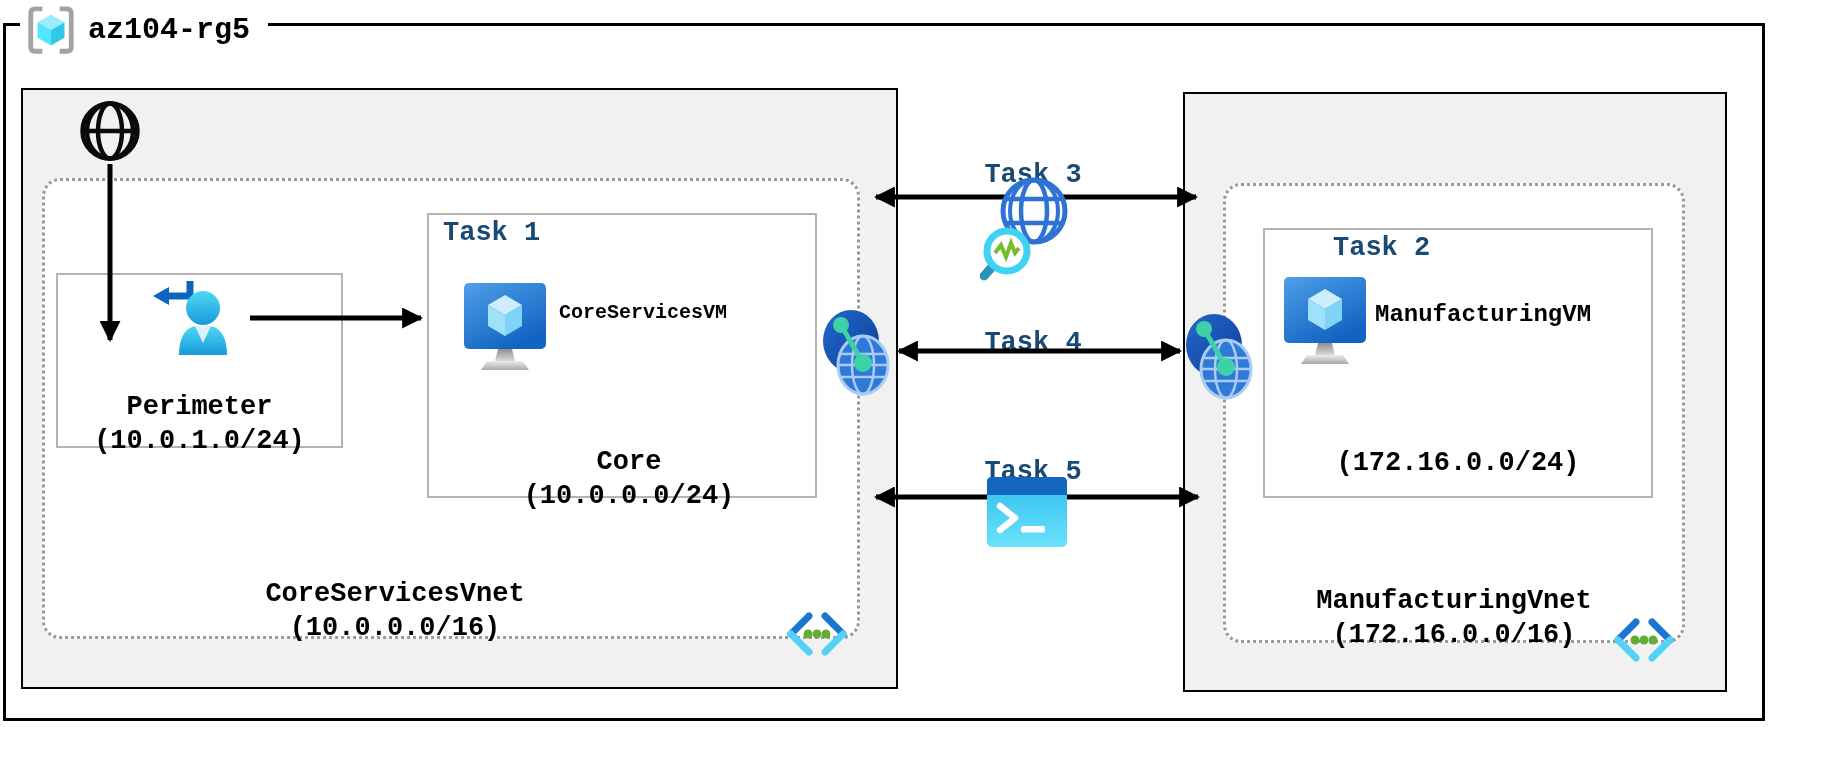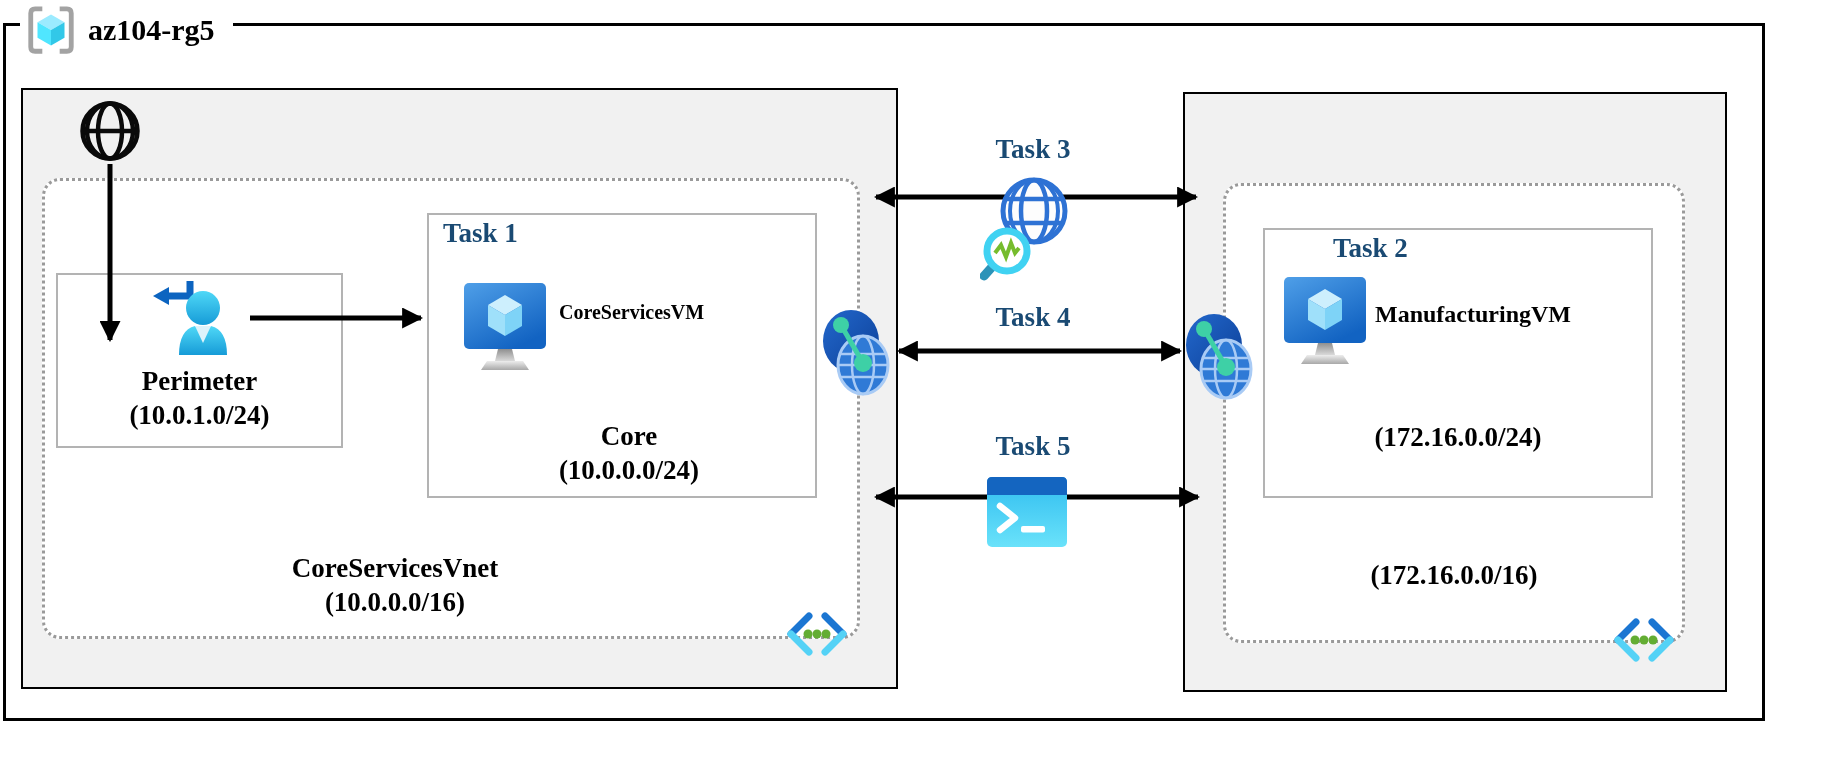--- a/index.html
+++ b/index.html
@@ -1,20 +1,20 @@
 <!DOCTYPE html>
 <html><head>
 <meta charset="utf-8">
 <style>
   html,body{margin:0;padding:0;background:#fff;}
   .canvas{position:relative;width:1828px;height:759px;background:#fff;overflow:hidden;
-          font-family:Liberation Serif, serif;font-weight:700;border-radius:20px;}
+          font-family:Liberation Mono, monospace;font-weight:700;border-radius:20px;}
   .abs{position:absolute;}
   .t{position:absolute;font-size:27px;color:#000;white-space:nowrap;}
-  .c{text-align:center;}
+  .c{text-align:center;margin-top:26px;}
   .navy{color:#1a4a73;}
   .twoline{line-height:34px;}
   .rg-box{position:absolute;left:3px;top:23px;width:1762px;height:698px;
           border:3px solid #000;background:#fff;box-sizing:border-box;z-index:0;}
   .rg-label{position:absolute;left:20px;top:2px;height:56px;display:flex;align-items:center;
             gap:10px;background:#fff;padding:0 18px 0 4px;z-index:6;}
   .rg-title{font-size:30px;color:#000;}
   .region{position:absolute;background:#f1f1f1;border:2.5px solid #000;box-sizing:border-box;z-index:1;}
   .vnetbox{position:absolute;background:#fff;border:3px dotted #9a9a9a;border-radius:18px;box-sizing:border-box;z-index:1;}
   .inner{position:absolute;background:#fff;border:2px solid #b3b3b3;box-sizing:border-box;z-index:2;}
@@ -157,20 +157,21 @@
       <polygon points="37,68 51,68 54,80 34,80" fill="url(#sn2)"></polygon>
       <polygon points="26,80 62,80 68,89 20,89" fill="url(#sb2)"></polygon>
     </svg>
   </div>
   <div class="t z3" style="left:1375px;top:301px;font-size:24px;">ManufacturingVM</div>
   <div class="t c twoline z3" style="left:1263px;top:420px;width:390px;">
     <div>(172.16.0.0/24)</div>
   </div>
 
   <div class="t c twoline" style="left:1223px;top:558px;width:462px;z-index:2;">
+    <div>ManufacturingVnet</div>
     <div>(172.16.0.0/16)</div>
   </div>
 
   <div class="abs z4" style="left:1612px;top:617px;">
     <svg width="64" height="47" viewBox="0 0 64 47">
       <line x1="24" y1="5" x2="6" y2="23" stroke="#1b76d2" stroke-width="7" stroke-linecap="round"></line>
       <line x1="6" y1="23" x2="24" y2="41" stroke="#54d2f6" stroke-width="7" stroke-linecap="round"></line>
       <line x1="40" y1="5" x2="58" y2="23" stroke="#1b76d2" stroke-width="7" stroke-linecap="round"></line>
       <line x1="58" y1="23" x2="40" y2="41" stroke="#54d2f6" stroke-width="7" stroke-linecap="round"></line>
       <circle cx="23" cy="23" r="4.5" fill="#63ad33"></circle>

